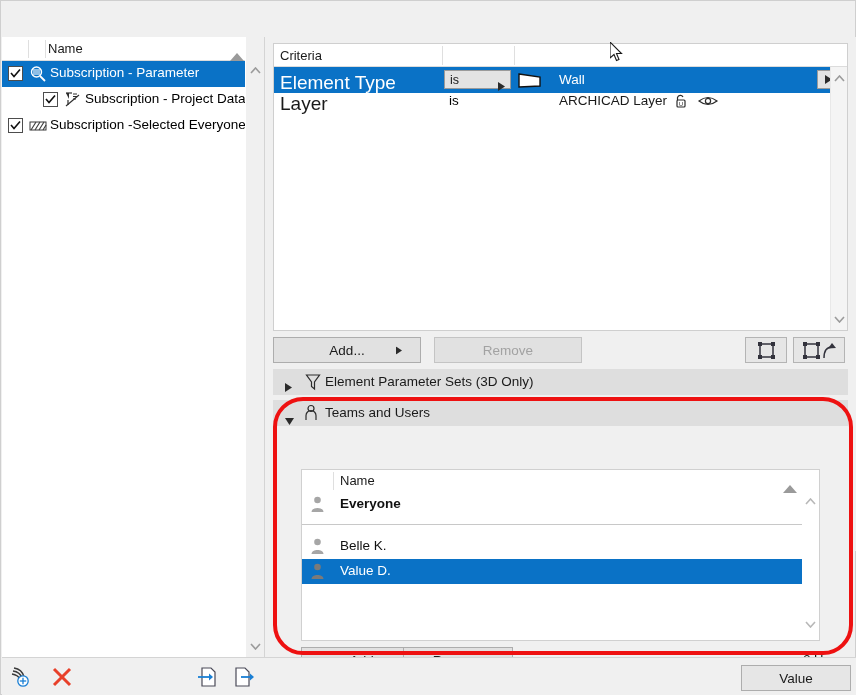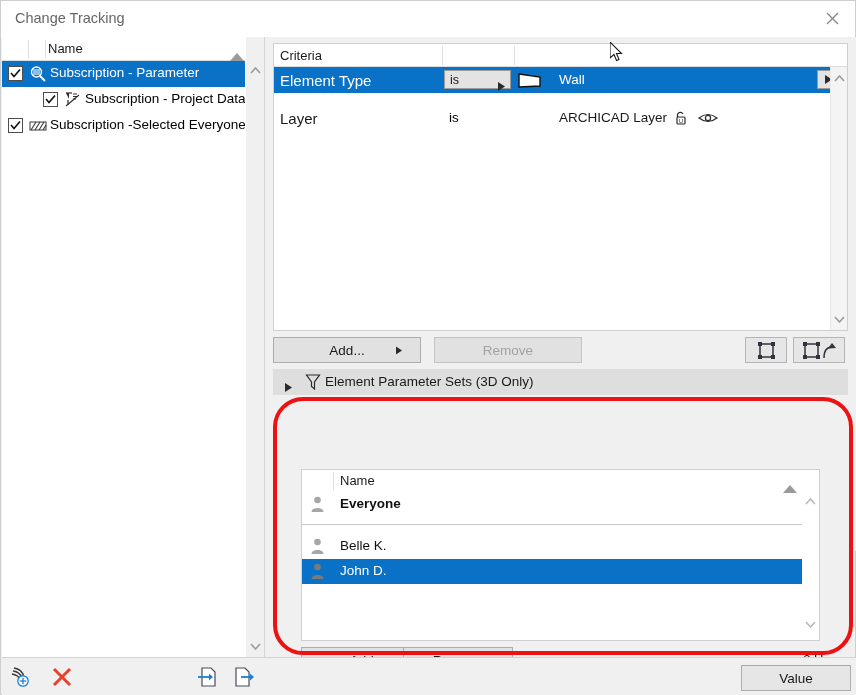--- a/index.html
+++ b/index.html
@@ -154,21 +154,21 @@
     font-size: 13px; color: #1a1a1a;
   }
   .crow {
     position: absolute; left: 0;
     width: 573px; height: 26px;
     box-sizing: border-box;
   }
   .crow.sel { background: #0a72c6; }
   .crow-name {
     position: absolute; left: 6px; top: 5px;
-    font-size: 15px;
+    font-size: 19px;
   }
   .crow-op-plain {
     position: absolute; left: 175px; top: 5px;
     font-size: 13.5px;
   }
   .combo {
     position: absolute; left: 170px; top: 3px;
     width: 67px; height: 19px;
     background: #e3e3e3;
     border: 1px solid #9a9a9a;
@@ -314,29 +314,20 @@
   }
 
   
   #cursor { position: absolute; left: 609px; top: 41px; pointer-events: none; }
 </style>
 </head>
 <body>
 
 <div id="root">
 
-  <div id="titlebar">
-    <div id="title-text">Change Tracking</div>
-    <div id="close-btn">
-      <svg width="13" height="13" viewBox="0 0 13 13">
-        <line x1="1" y1="1" x2="12" y2="12" stroke="#888" stroke-width="1.2"></line>
-        <line x1="12" y1="1" x2="1" y2="12" stroke="#888" stroke-width="1.2"></line>
-      </svg>
-    </div>
-  </div>
 
   <div id="left-panel">
     <div id="left-header">
       <div class="lh-div" style="left:26px;"></div>
       <div class="lh-div" style="left:43px;"></div>
       <div id="left-header-name">Name</div>
       <div id="left-sort-arrow">
         <svg width="14" height="8" viewBox="0 0 14 8">
             <polygon points="7,0 14,8 0,8" fill="#9a9a9a"></polygon>
           </svg>
@@ -469,21 +460,21 @@
           </svg>
         </div>
         <div class="crow-val" style="color:#ffffff;">Wall</div>
         <div class="val-combo">
           <svg width="7" height="9" viewBox="0 0 7 9">
               <polygon points="0,0 7,4.5 0,9" fill="#2b2b2b"></polygon>
             </svg>
         </div>
       </div>
 
-      <div class="crow" style="top:61px;">
+      <div class="crow" style="top:44px;">
         <div class="crow-name" style="color:#1a1a1a;">Layer</div>
         <div class="crow-op-plain">is</div>
         <div class="crow-val" style="color:#1a1a1a;">ARCHICAD Layer</div>
         <div class="layer-ico" style="left:398px;">
           <svg width="18" height="18" viewBox="0 0 18 18">
             <path d="M4.5 8 L4.5 5.5 A3 3 0 0 1 10 5" fill="none" stroke="#2b2b2b" stroke-width="1.2"></path>
             <rect x="4" y="8" width="8" height="7" rx="1" fill="#ffffff" stroke="#2b2b2b" stroke-width="1.2"></rect>
             <text x="8" y="13.5" font-size="6" text-anchor="middle" fill="#2b2b2b" font-family="Liberation Sans, sans-serif">U</text>
           </svg>
         </div>
@@ -548,20 +539,34 @@
           </svg>
       </div>
       <div class="sect-ico">
         <svg width="16" height="18" viewBox="0 0 16 18">
           <path d="M1.5 2 L14.5 2 L9.5 9 L9.5 16 L6.5 13.5 L6.5 9 Z" fill="none" stroke="#2b2b2b" stroke-width="1.2"></path>
         </svg>
       </div>
       <div class="sect-label">Element Parameter Sets (3D Only)</div>
     </div>
 
+    <div class="sect" style="top:363px;">
+      <div class="sect-tri" style="top:11px;">
+        <svg width="9" height="7" viewBox="0 0 9 7">
+            <polygon points="0,0 9,0 4.5,7" fill="#2b2b2b"></polygon>
+          </svg>
+      </div>
+      <div class="sect-ico">
+        <svg width="16" height="18" viewBox="0 0 16 18">
+          <circle cx="8" cy="4.5" r="3" fill="none" stroke="#2b2b2b" stroke-width="1.2"></circle>
+          <path d="M3 16 L3 11.5 A5 5 0 0 1 13 11.5 L13 16" fill="none" stroke="#2b2b2b" stroke-width="1.2"></path>
+        </svg>
+      </div>
+      <div class="sect-label">Teams and Users</div>
+    </div>
 
     <div id="users-box">
       <div id="users-head">
         <div id="users-head-div"></div>
         <div id="users-head-name">Name</div>
         <div id="users-sort-arrow">
           <svg width="14" height="8" viewBox="0 0 14 8">
               <polygon points="7,0 14,8 0,8" fill="#9a9a9a"></polygon>
             </svg>
         </div>
@@ -589,21 +594,21 @@
         <div class="urow-label" style="color:#111111;">Belle K.</div>
       </div>
 
       <div class="urow sel" style="top:89px;">
         <div class="urow-ico">
           <svg width="15" height="16" viewBox="0 0 15 16">
             <circle cx="7.5" cy="4" r="3.3" fill="#7a7a7a"></circle>
             <path d="M1.5 16 C1.5 10.5 13.5 10.5 13.5 16 Z" fill="#7a7a7a"></path>
           </svg>
         </div>
-        <div class="urow-label" style="color:#ffffff;">John D.</div>
+        <div class="urow-label" style="color:#ffffff;">Value D.</div>
       </div>
 
       <div id="users-scroll">
         <div class="sb-arrow" style="width:17px; top:22px;">
           <svg width="11" height="7" viewBox="0 0 11 7">
               <polyline points="1,6 5.5,1 10,6" fill="none" stroke="#b8b8b8" stroke-width="1.6"></polyline>
             </svg>
         </div>
         <div class="sb-arrow" style="width:17px; top:145px;">
           <svg width="11" height="7" viewBox="0 0 11 7">

